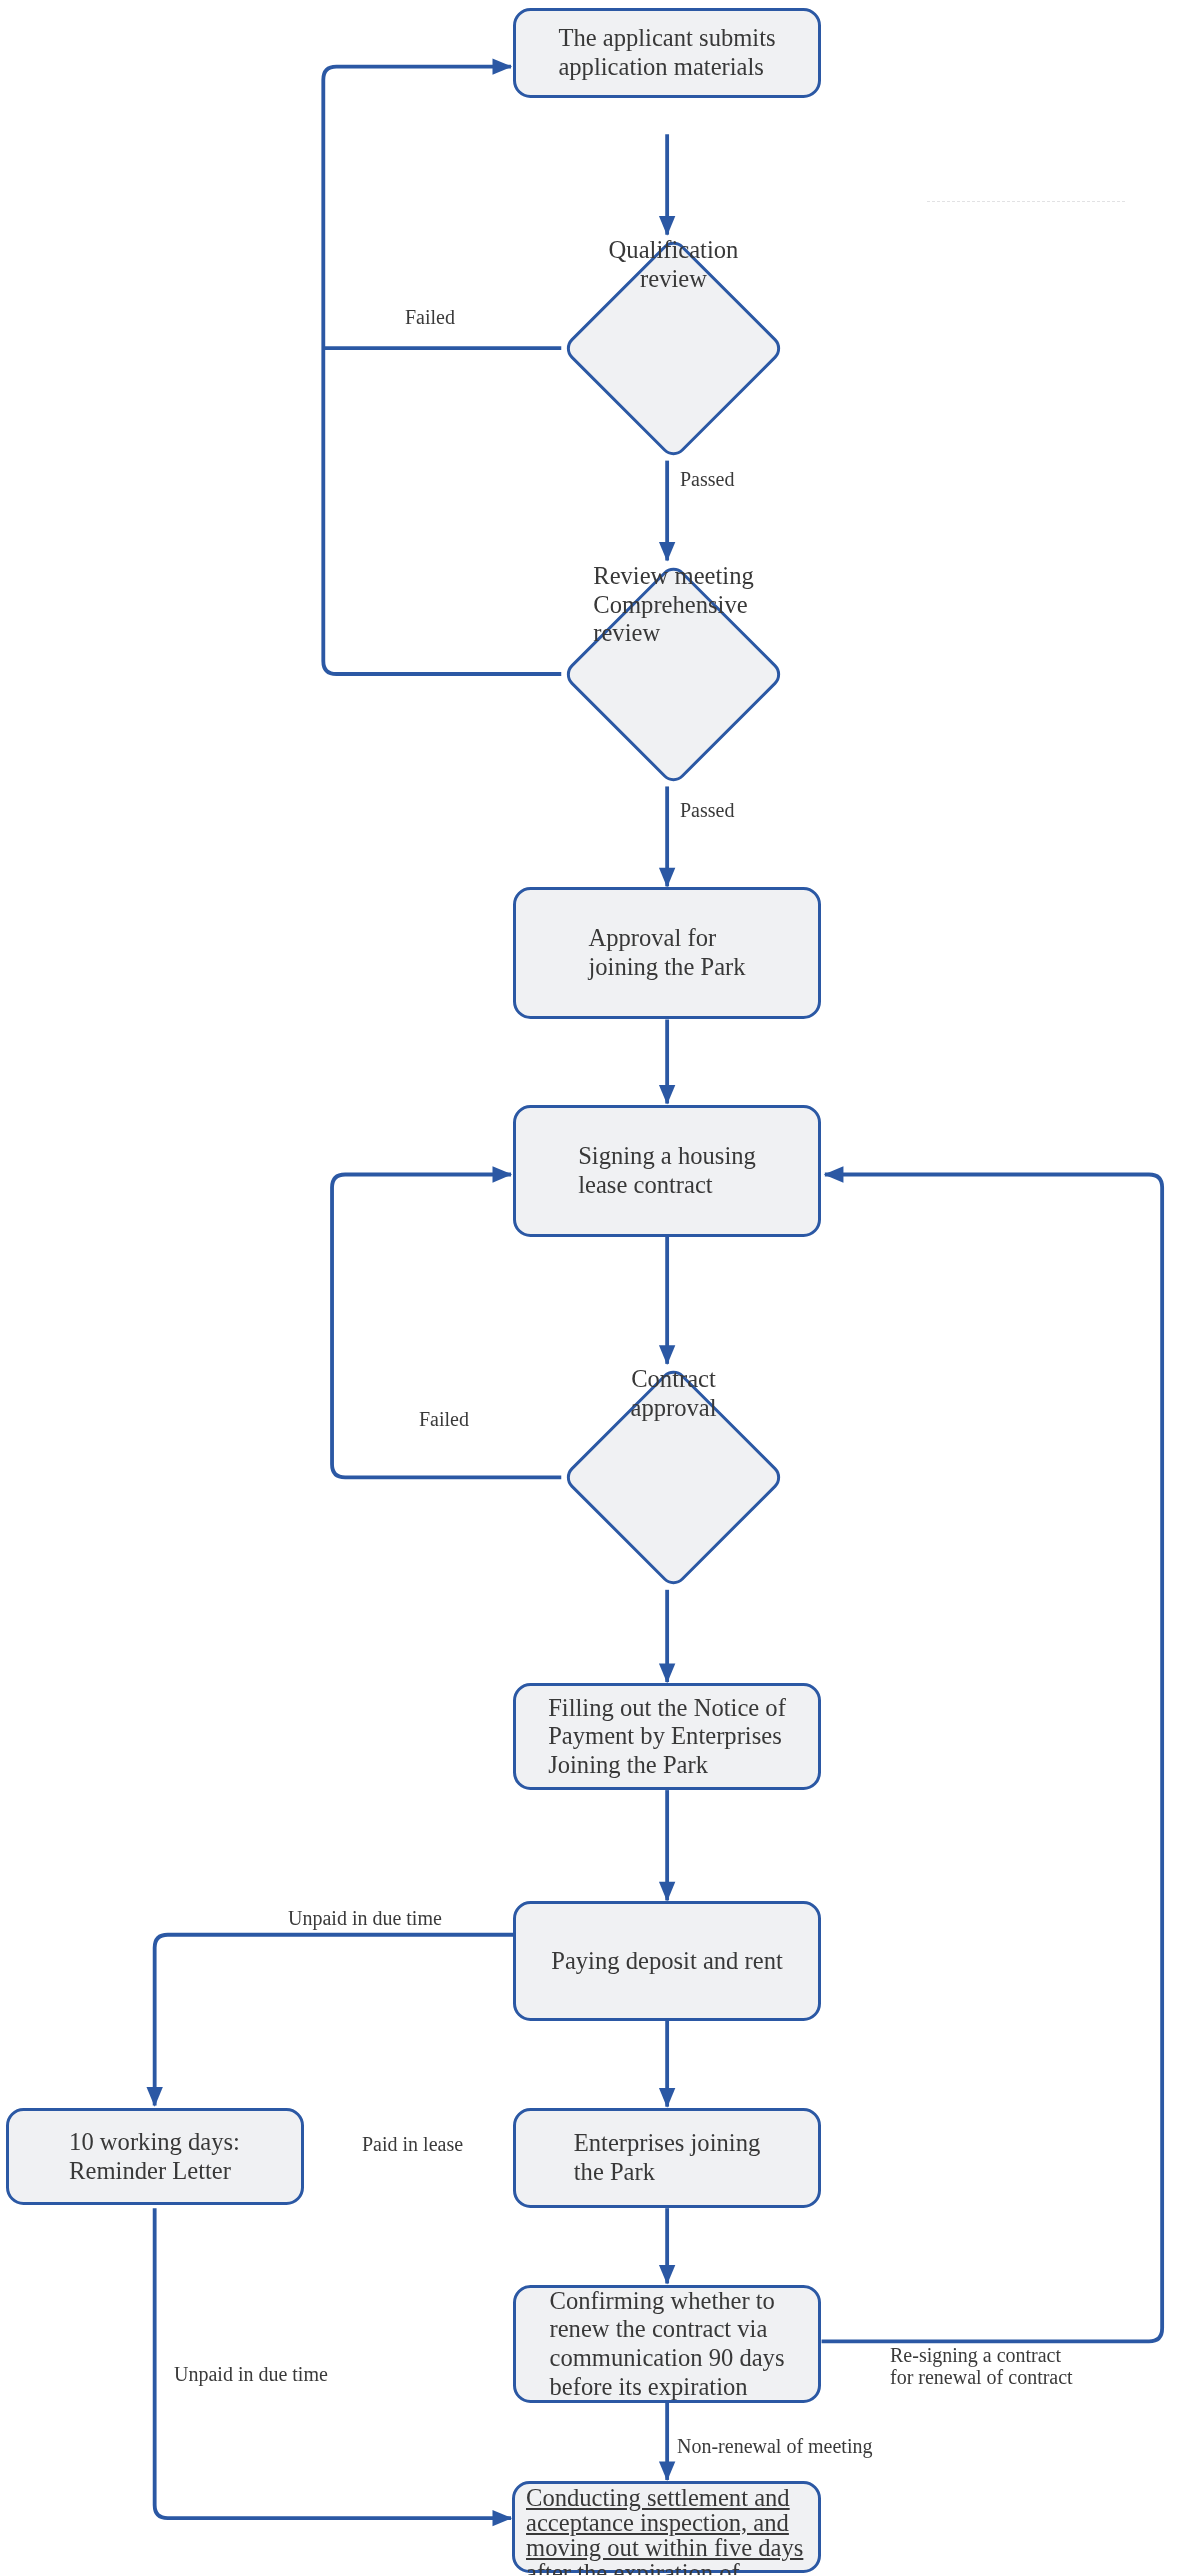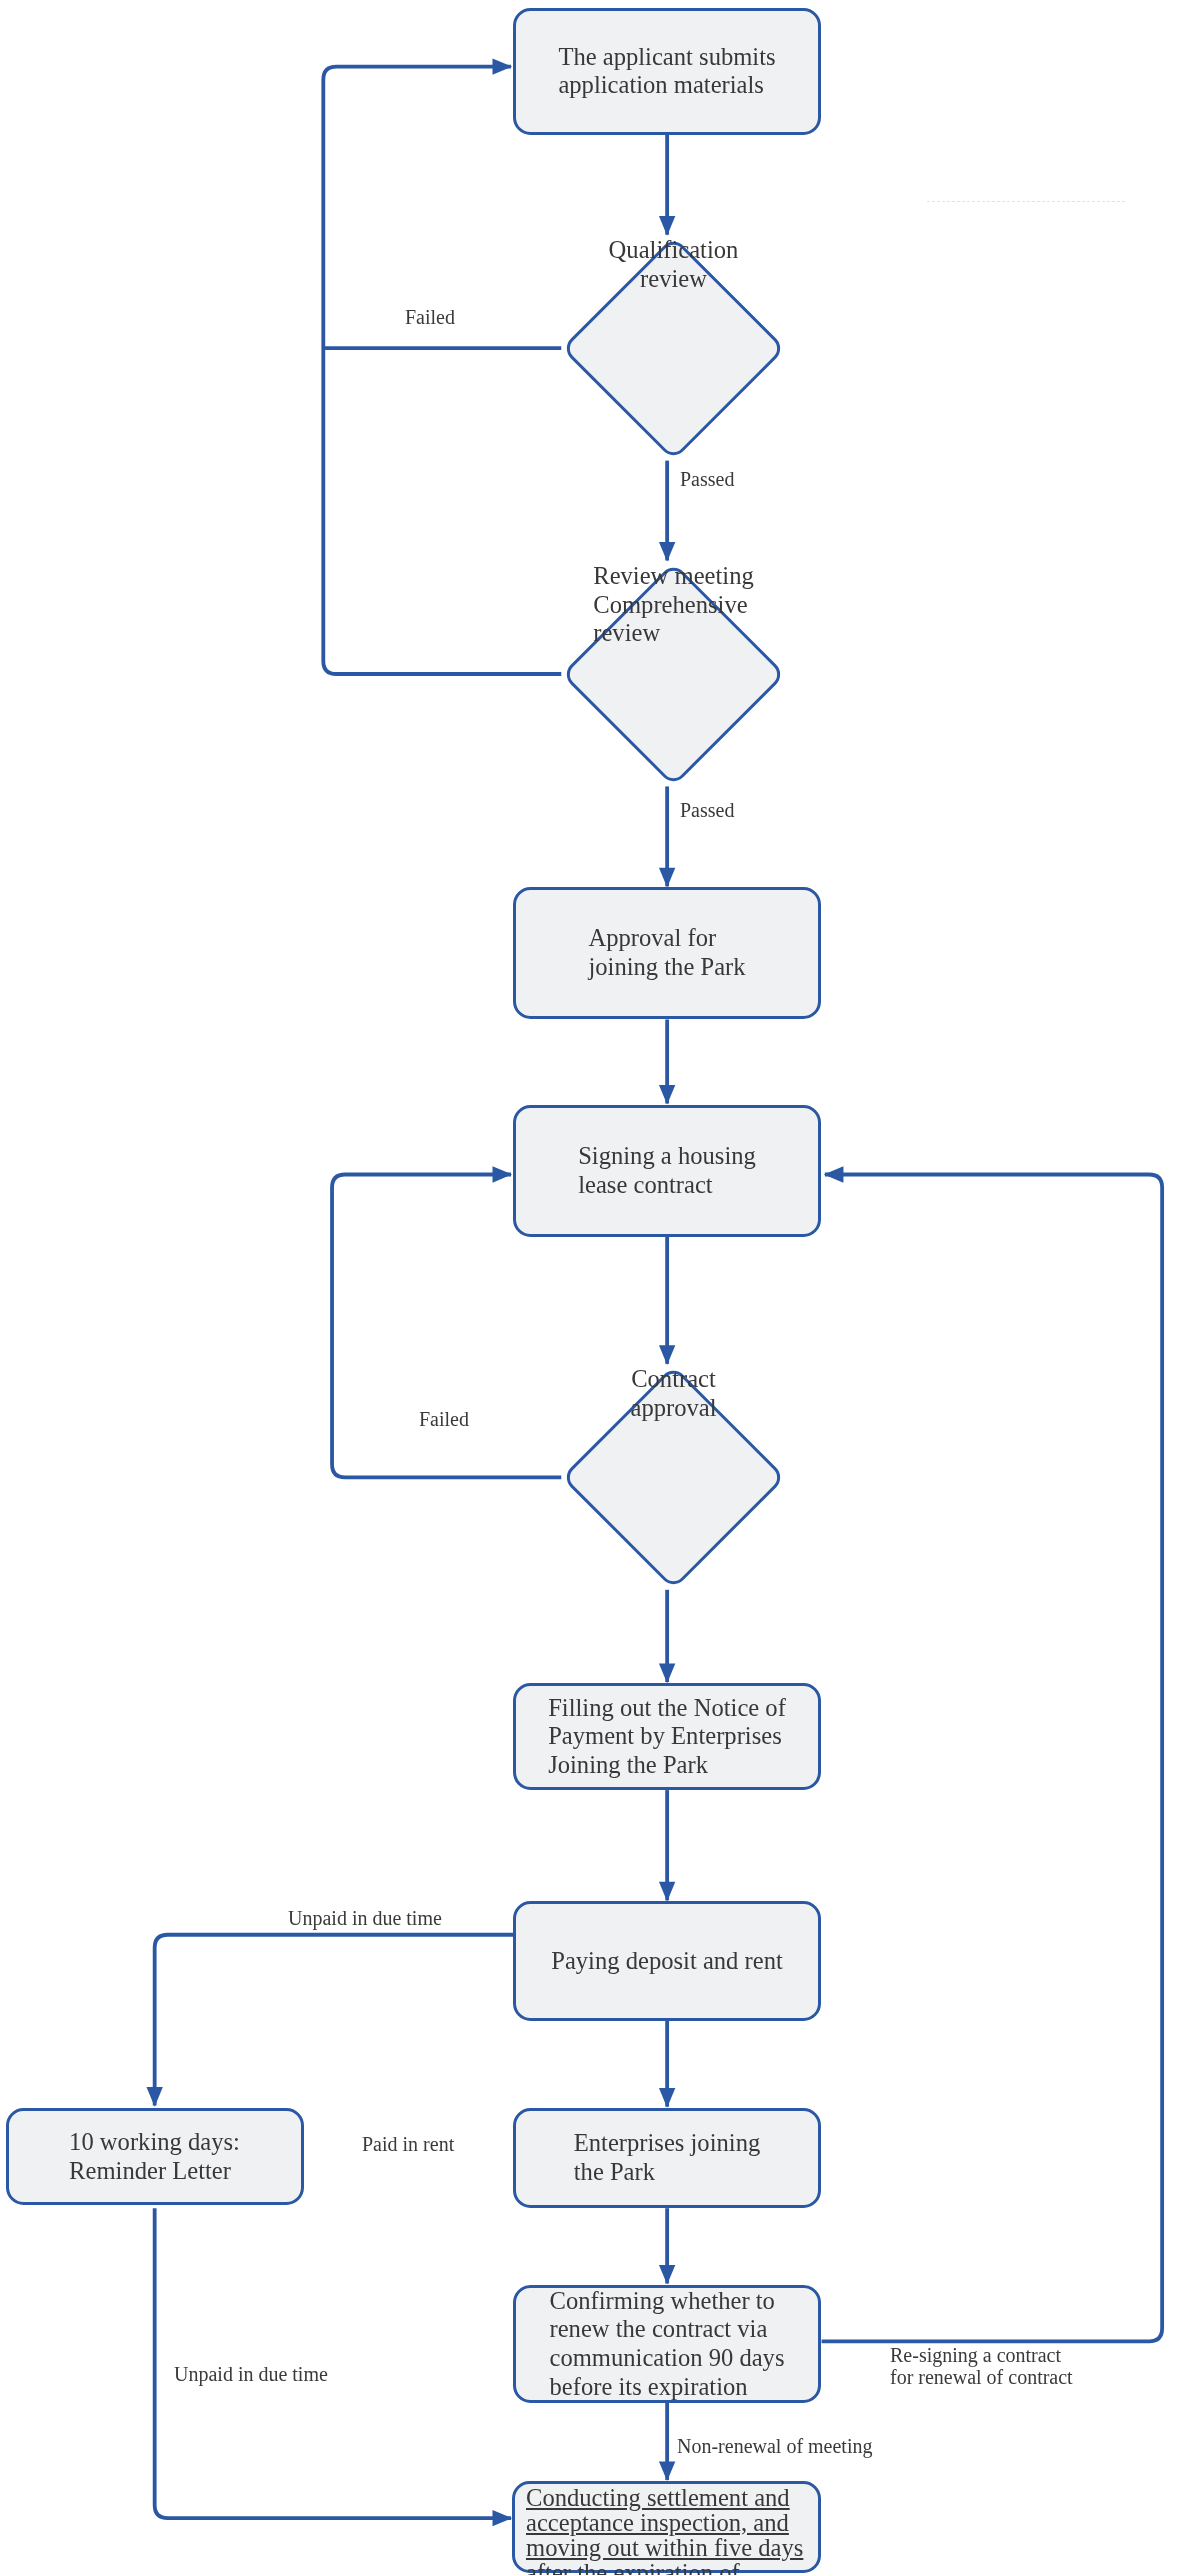--- a/index.html
+++ b/index.html
@@ -30,21 +30,21 @@
   .diamond-label.align-left{text-align:left;}
   .edge-label{
     position:absolute; z-index:3; font-size:20px; line-height:1.12; color:var(--label);
     white-space:pre-line;
   }
   .artifact{
     position:absolute; z-index:0; left:927px; top:201px; width:198px; height:0;
     border-top:1.6px dashed #d4d4d6; opacity:.65;
   }
   
-  .n-submit     {left:513px;  top:7.6px;   width:308px; height:127px;}
+  .n-submit     {left:513px;  top:7.6px;   width:308px; height:90px;}
   .n-approval   {left:513px;  top:887px; width:308px; height:132px;}
   .n-signing    {left:513px;  top:1105px; width:308px; height:132px;}
   .n-notice     {left:513px;  top:1683px; width:308px; height:107px;}
   .n-paying     {left:513px;  top:1901px; width:308px; height:120px;}
   .n-reminder   {left:5.5px;   top:2108px; width:298px; height:97px;}
   .n-joining    {left:513px;  top:2108px; width:308px; height:100px;}
   .n-confirming {left:513px;  top:2285px; width:308px; height:118px;}
   .n-settlement {left:512px;  top:2481px; width:309px; height:92px; padding:1.1px 5.5px 0 11px; justify-content:flex-start; align-items:flex-start; overflow:visible; line-height:1.02;text-decoration:underline;}
   .n-settlement .inner{white-space:pre-line; width:327px;}
   .d-qualification{left:561px; top:236px;}
@@ -162,21 +162,21 @@
 acceptance inspection, and
 moving out within five days
 after the expiration of contract</span>
   </div>
 
   <div class="edge-label l-failed1">Failed</div>
   <div class="edge-label l-passed1">Passed</div>
   <div class="edge-label l-passed2">Passed</div>
   <div class="edge-label l-failed2">Failed</div>
   <div class="edge-label l-unpaid1">Unpaid in due time</div>
-  <div class="edge-label l-paid">Paid in rent</div>
+  <div class="edge-label l-paid">Paid in lease</div>
   <div class="edge-label l-unpaid2">Unpaid in due time</div>
   <div class="edge-label l-resign">Re-signing a contract
 for renewal of contract</div>
   <div class="edge-label l-nonrenew">Non-renewal of meeting</div>
 
   <div class="artifact"></div>
 </div>
 
 
 </body></html>

